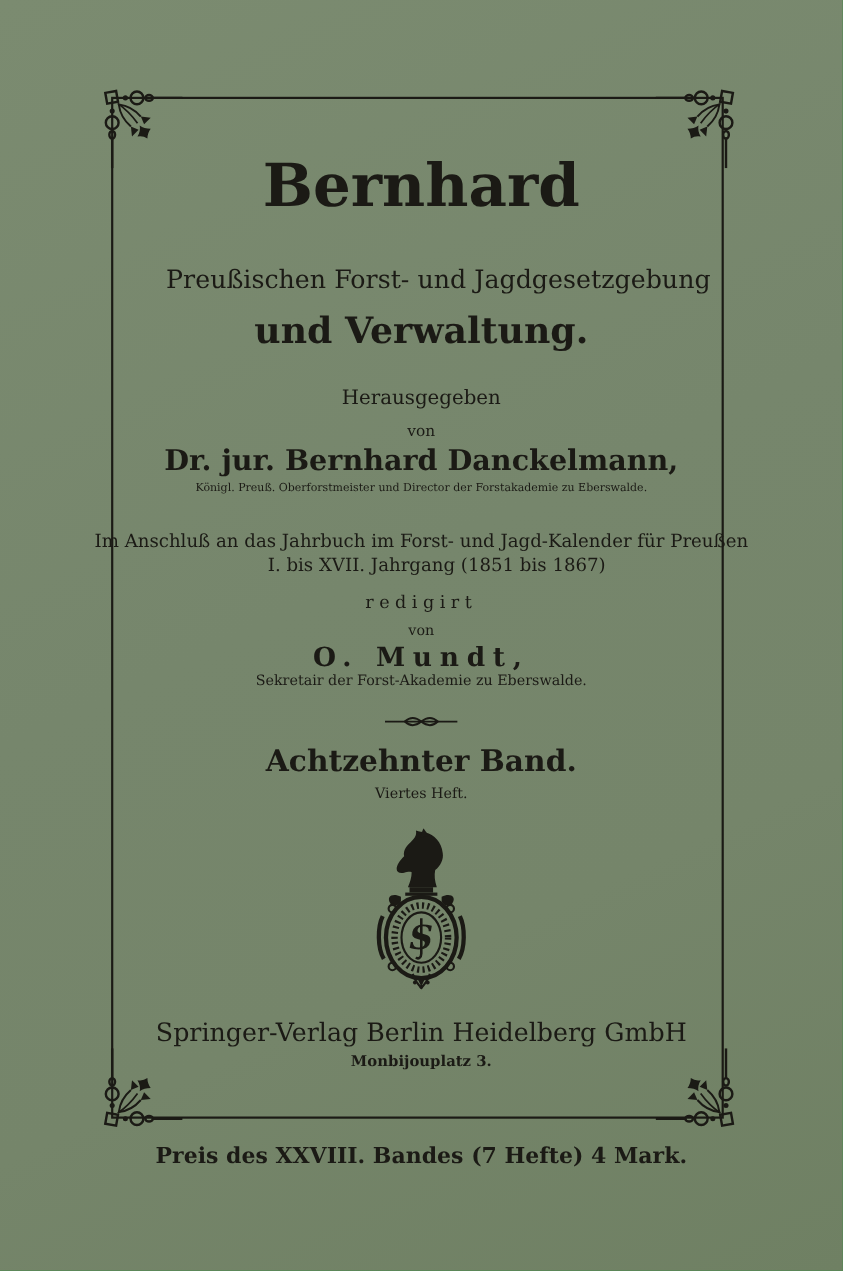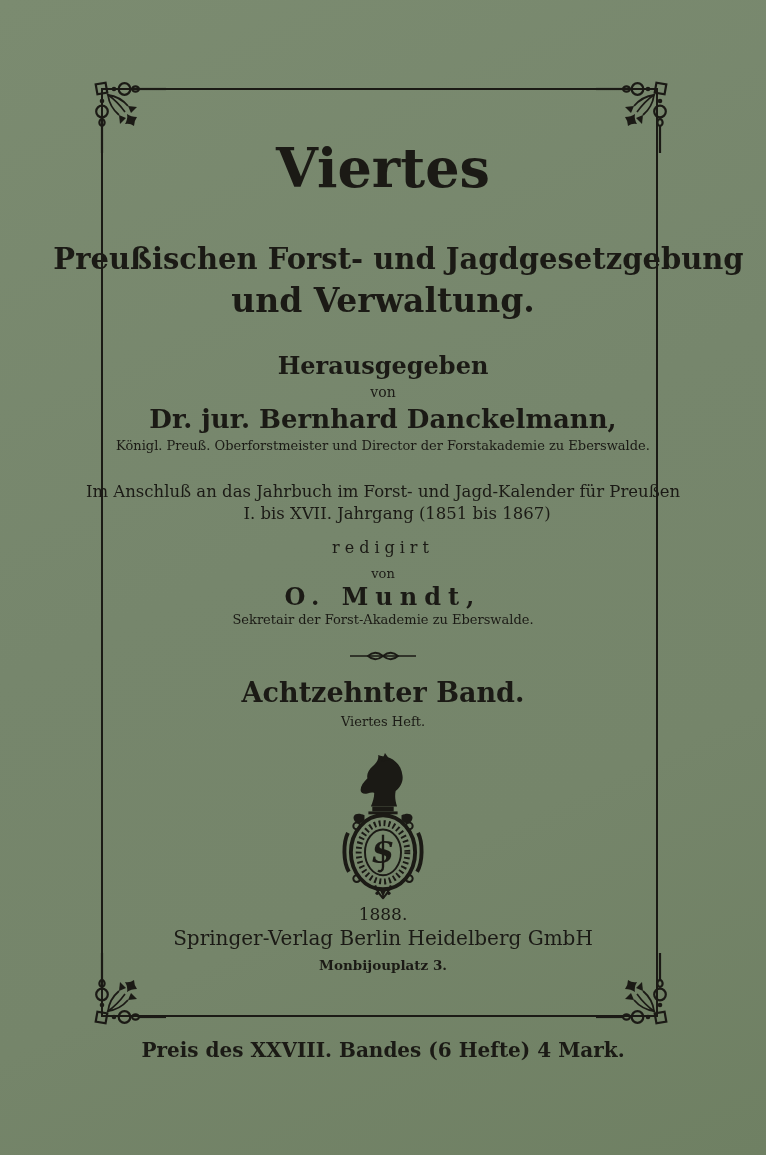--- a/index.html
+++ b/index.html
@@ -20,37 +20,37 @@
   }
   .corner { position:absolute; width:72px; height:72px; }
   .corner.tl { left:94px;  top:81px; }
   .corner.tr { left:596px; top:81px;  transform:scaleX(-1); }
   .corner.bl { left:94px;  top:953px; transform:scaleY(-1); }
   .corner.br { left:596px; top:953px; transform:scale(-1,-1); }
 
   .tx { position:absolute; left:0; right:0; text-align:center; white-space:nowrap; }
   .title        { top:136px; font-size:54px; font-weight:bold; }
   .connector    { top:218px; font-size:17px; }
-  .sub1         { top:242px; font-size:29px; font-weight:bold;padding-left:31px; }
+  .sub1         { top:242px; font-size:23px; font-weight:normal;padding-left:31px; }
   .sub2         { top:281px; font-size:33px; font-weight:bold; }
-  .herausgegeben{ top:351px; font-size:24px;font-weight:bold; }
+  .herausgegeben{ top:351px; font-size:18px; }
   .von1         { top:384px; font-size:14px; }
   .editor       { top:404px; font-size:26px; font-weight:bold; }
-  .editor-title { top:438px; font-size:13px; }
+  .editor-title { top:438px; font-size:10px; }
   .series1      { top:482px; font-size:16.5px; }
   .series2      { top:504px; font-size:16.5px;margin-left:28px; }
   .redigirt     { top:538px; font-size:16px; letter-spacing:5px; }
   .von2         { top:566px; font-size:13px; }
   .mundt        { top:582px; font-size:24px; font-weight:bold; letter-spacing:7px; }
   .mundt-title  { top:612px; font-size:13px; }
   .divider-wrap { top:645px; }
   .band         { top:677px; font-size:27px; font-weight:bold; }
   .heft         { top:714px; font-size:13px; }
   .year         { top:904px; font-size:17px; }
-  .publisher    { top:926px; font-size:20px; }
+  .publisher    { top:926px; font-size:23px; }
   .address      { top:957px; font-size:13.5px; font-weight:bold; }
   .price        { top:1038px; font-size:20px; font-weight:bold; }
 
   .emblem {
     position:absolute; top:753px; left:50%;
     transform:translateX(-50%);
     width:96px; height:148px;
   }
   .divider-svg { vertical-align:middle; }
 </style>
@@ -140,21 +140,21 @@
     </g>
     <g fill="#1b1a15" stroke="none">
       <circle cx="20" cy="8" r="2.3"></circle>
       <circle cx="8" cy="20" r="2.3"></circle>
       <path d="M34 25 L43 26 L37 32 Z"></path>
       <path d="M25 34 L26 43 L32 37 Z"></path>
       <path d="M33 33 Q37 36 43 36 Q40 40 40 45 Q36 42 31 43 Q34 38 33 33 Z"></path>
     </g>
   </svg>
 
-  <div class="tx title">Viertes</div>
+  <div class="tx title">Bernhard</div>
   <div class="tx sub1">Preußischen Forst- und Jagdgesetzgebung</div>
   <div class="tx sub2">und Verwaltung.</div>
 
   <div class="tx herausgegeben">Herausgegeben</div>
   <div class="tx von1">von</div>
   <div class="tx editor">Dr. jur. Bernhard Danckelmann,</div>
   <div class="tx editor-title">Königl. Preuß. Oberforstmeister und Director der Forstakademie zu Eberswalde.</div>
 
   <div class="tx series1">Im Anschluß an das Jahrbuch im Forst- und Jagd-Kalender für Preußen</div>
   <div class="tx series2">I. bis XVII. Jahrgang (1851 bis 1867)</div>
@@ -199,19 +199,18 @@
       <circle cx="21" cy="129" r="3.5" stroke-width="2"></circle>
       <circle cx="75" cy="129" r="3.5" stroke-width="2"></circle>
       <ellipse cx="48" cy="102" rx="25" ry="30" stroke-width="6" stroke-dasharray="2 3"></ellipse>
       <ellipse cx="48" cy="102" rx="18.5" ry="23.5" stroke-width="2"></ellipse>
       <path d="M48 84 L48 117 C48 121 45 122.5 43 120.5" stroke-width="2.4"></path>
       <path d="M40 136 C42 142 45 146 48 149 C51 146 54 142 56 136" stroke-width="2"></path>
     </g>
     <text x="48" y="113" text-anchor="middle" font-size="31" font-weight="bold" font-style="italic" font-family="'DejaVu Serif', serif" fill="#1b1a15">S</text>
   </svg>
 
-  <div class="tx year">1888.</div>
   <div class="tx publisher">Springer-Verlag Berlin Heidelberg GmbH</div>
   <div class="tx address">Monbijouplatz 3.</div>
 
-  <div class="tx price">Preis des XXVIII. Bandes (6 Hefte) 4 Mark.</div>
+  <div class="tx price">Preis des XXVIII. Bandes (7 Hefte) 4 Mark.</div>
 
 </div>
 
 </body></html>

